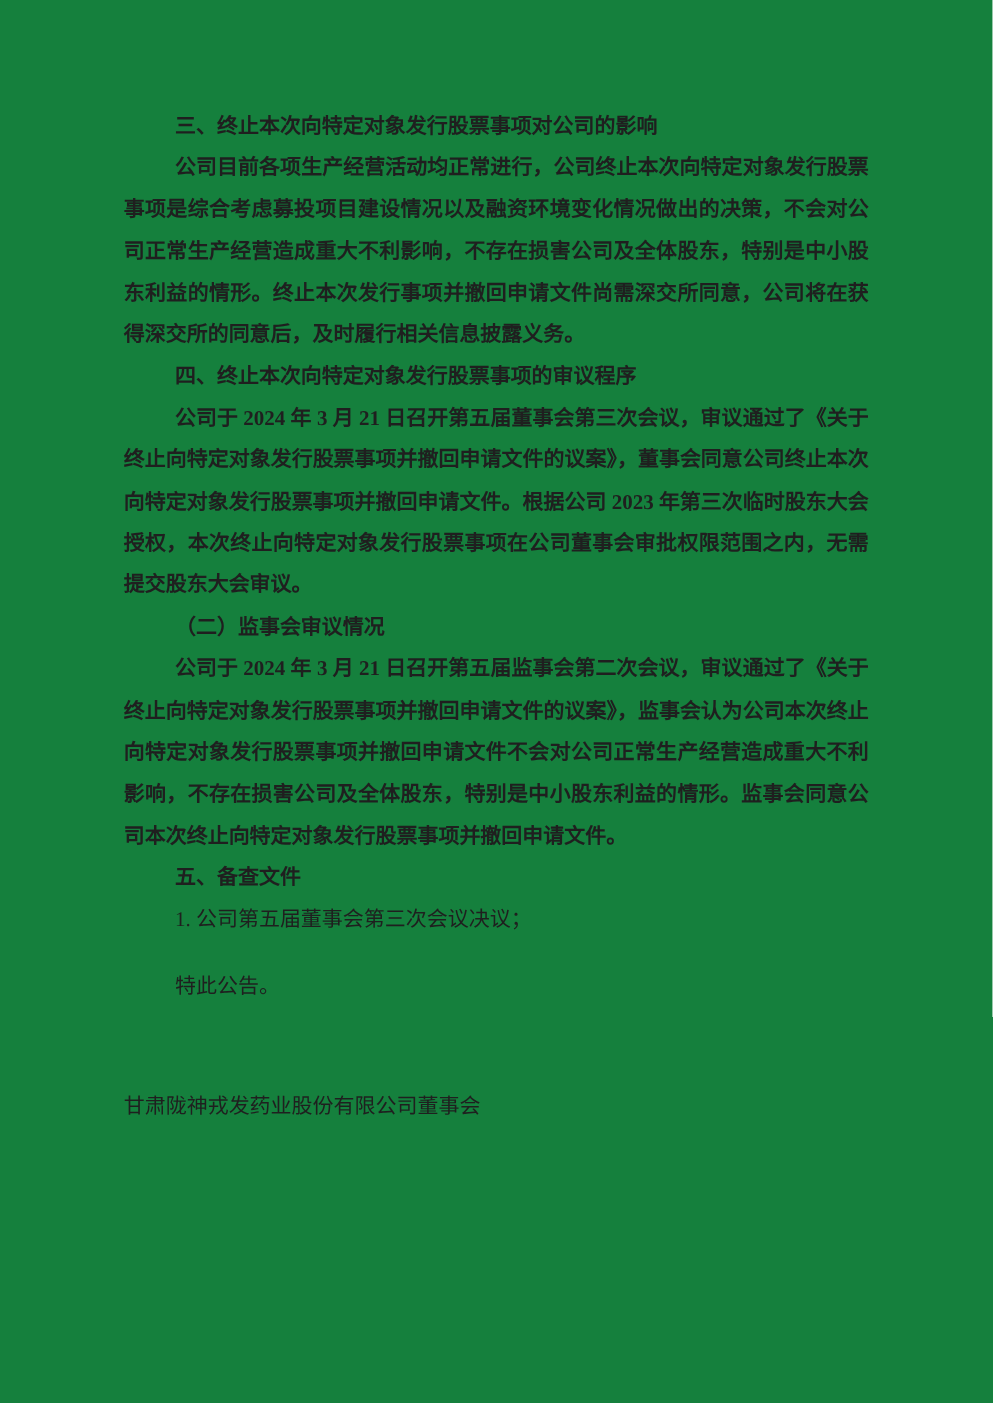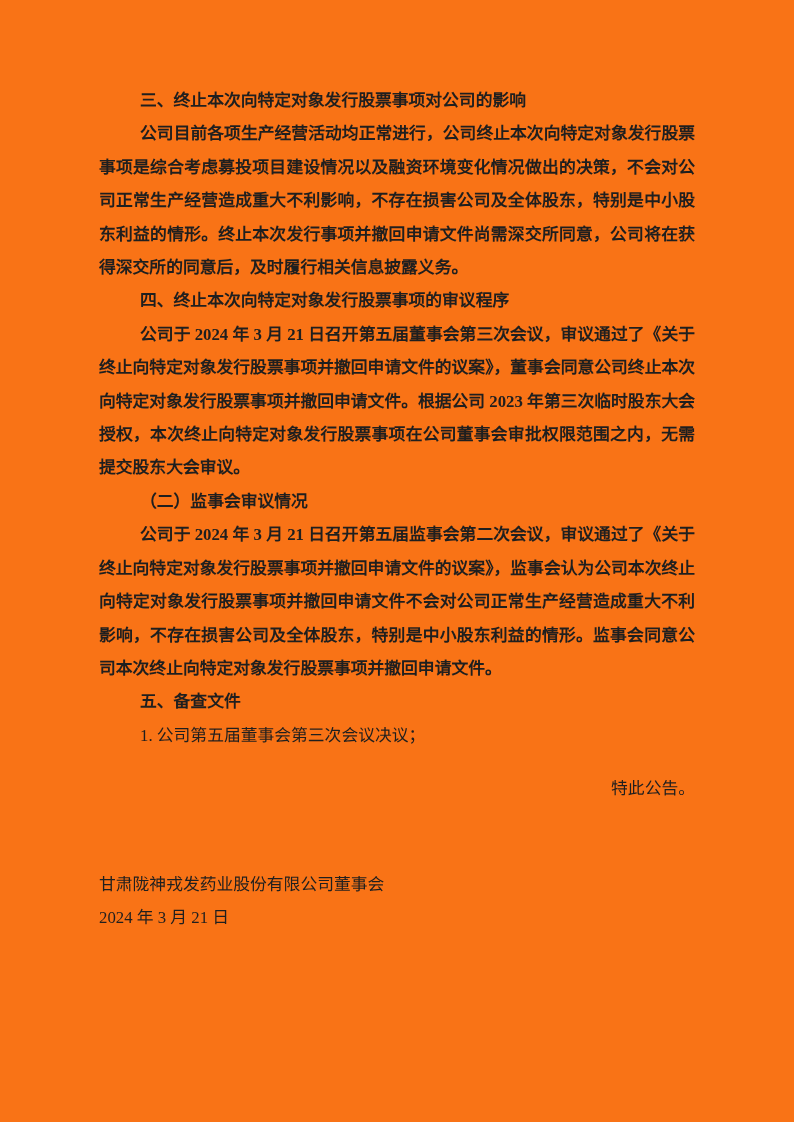--- a/index.html
+++ b/index.html
@@ -4,21 +4,21 @@
 <style>
   html, body {
     margin: 0;
     padding: 0;
     background: #ffffff;
   }
   .page {
     position: relative;
     width: 794px;
     height: 1122px;
-    background: #f97316;
+    background: #15803d;
     color: #1f1f1f;
     font-family: "Liberation Serif", "DejaVu Serif", serif;
     overflow: hidden;
     box-sizing: border-box;
   }
   .content {
     padding: 84px 99px 0 99px;
     font-size: 16.8px;
     line-height: 33.4px;
   }
@@ -36,21 +36,20 @@
     text-align: justify;
     text-indent: 41px;
     font-weight: bold;
   }
   .li {
     text-indent: 41px;
   }
   .closing {
     margin-top: 20px;
     text-indent: 41px;
-    text-align: right;
   }
   .sig {
     margin-top: 62px;
     text-align: left;
   }
   .sig-company {
     margin-right: 18px;
   }
   .sig-date {
     margin-right: 78px;
@@ -77,17 +76,16 @@
 
     <h3 class="h">五、备查文件</h3>
 
     <p class="li">1. 公司第五届董事会第三次会议决议；</p>
 
 
     <p class="closing">特此公告。</p>
 
     <div class="sig">
       <div class="sig-company">甘肃陇神戎发药业股份有限公司董事会</div>
-      <div class="sig-date">2024 年 3 月 21 日</div>
     </div>
 
   </div>
 </div>
 
 </body></html>

